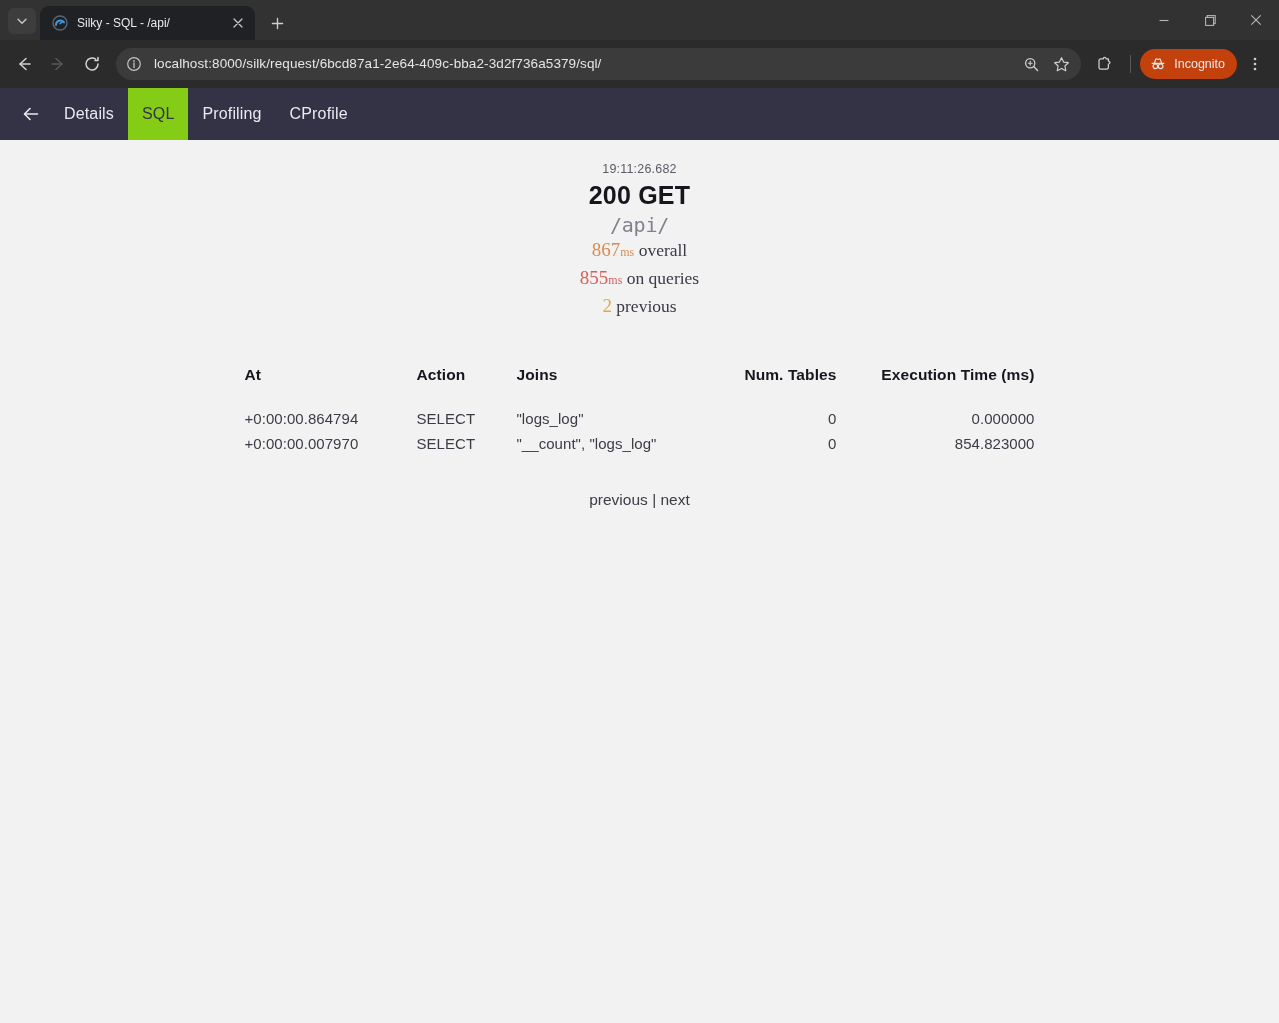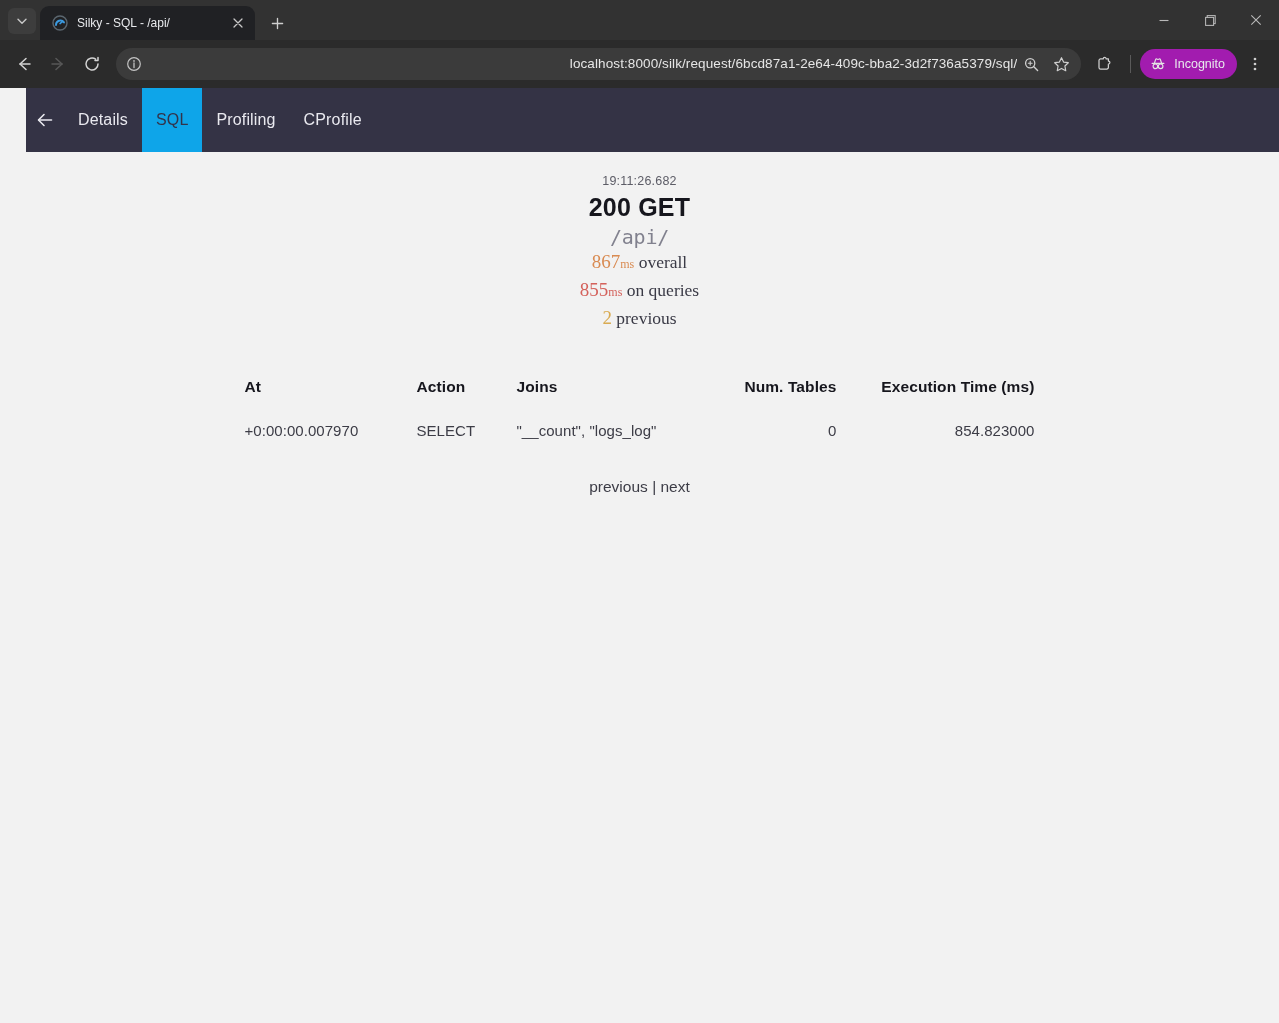--- a/index.html
+++ b/index.html
@@ -117,21 +117,20 @@
   .omnibox {
     flex: 1 1 auto;
     height: 32px;
     background: #3b3b3b;
     border-radius: 16px;
     display: flex;
     align-items: center;
     margin: 0 6px;
     padding: 0 6px 0 4px;
     min-width: 0;
-    text-align: right;
   }
   .omni-icon {
     width: 28px; height: 28px;
     border-radius: 50%;
     display: flex; align-items: center; justify-content: center;
     flex: 0 0 28px;
     cursor: pointer;
   }
   .omni-url {
     flex: 1 1 auto;
@@ -150,21 +149,21 @@
   }
   .tb-sep {
     width: 1px; height: 18px;
     background: #5a5a5a;
     margin: 0 7px;
     flex: 0 0 1px;
   }
   .incognito-pill {
     height: 30px;
     border-radius: 15px;
-    background: #a21caf;
+    background: #c2410c;
     display: flex;
     align-items: center;
     padding: 0 12px 0 9px;
     gap: 7px;
     cursor: pointer;
     flex: 0 0 auto;
   }
   .incognito-pill span {
     font-size: 12.5px;
     color: #e8eaed;
@@ -173,47 +172,46 @@
 
   
   .viewport {
     flex: 1 1 auto;
     background: #f2f2f2;
     overflow: hidden;
     position: relative;
   }
 
   .silk-nav {
-    height: 64px;
+    height: 52px;
     background: #343345;
     display: flex;
     align-items: stretch;
-    padding-left: 0;
-    margin-left: 26px;
+    padding-left: 12px;
   }
   .silk-back {
     width: 38px;
     display: flex;
     align-items: center;
     justify-content: center;
     cursor: pointer;
     flex: 0 0 38px;
   }
   .silk-tab {
     display: flex;
     align-items: center;
     padding: 0 14px;
     font-size: 16px;
     color: #e9e9ef;
     cursor: pointer;
     text-decoration: none;
     letter-spacing: 0.15px;
   }
   .silk-tab.active {
-    background: #0ea5e9;
+    background: #84cc16;
     color: #33334a;
   }
 
   .content {
     padding-top: 22px;
     text-align: center;
   }
   .ts {
     font-size: 12.5px;
     color: #5c5c66;
@@ -464,20 +462,27 @@
             <tr>
               <th class="col-at">At</th>
               <th class="col-action">Action</th>
               <th class="col-tables">Joins</th>
               <th class="col-joins">Num. Tables</th>
               <th class="col-exec">Execution Time (ms)</th>
             </tr>
           </thead>
           <tbody>
             <tr>
+              <td class="col-at">+0:00:00.864794</td>
+              <td class="col-action">SELECT</td>
+              <td class="col-tables">"logs_log"</td>
+              <td class="col-joins">0</td>
+              <td class="col-exec">0.000000</td>
+            </tr>
+            <tr>
               <td class="col-at">+0:00:00.007970</td>
               <td class="col-action">SELECT</td>
               <td class="col-tables">"__count", "logs_log"</td>
               <td class="col-joins">0</td>
               <td class="col-exec">854.823000</td>
             </tr>
           </tbody>
         </table>
       </div>
 

